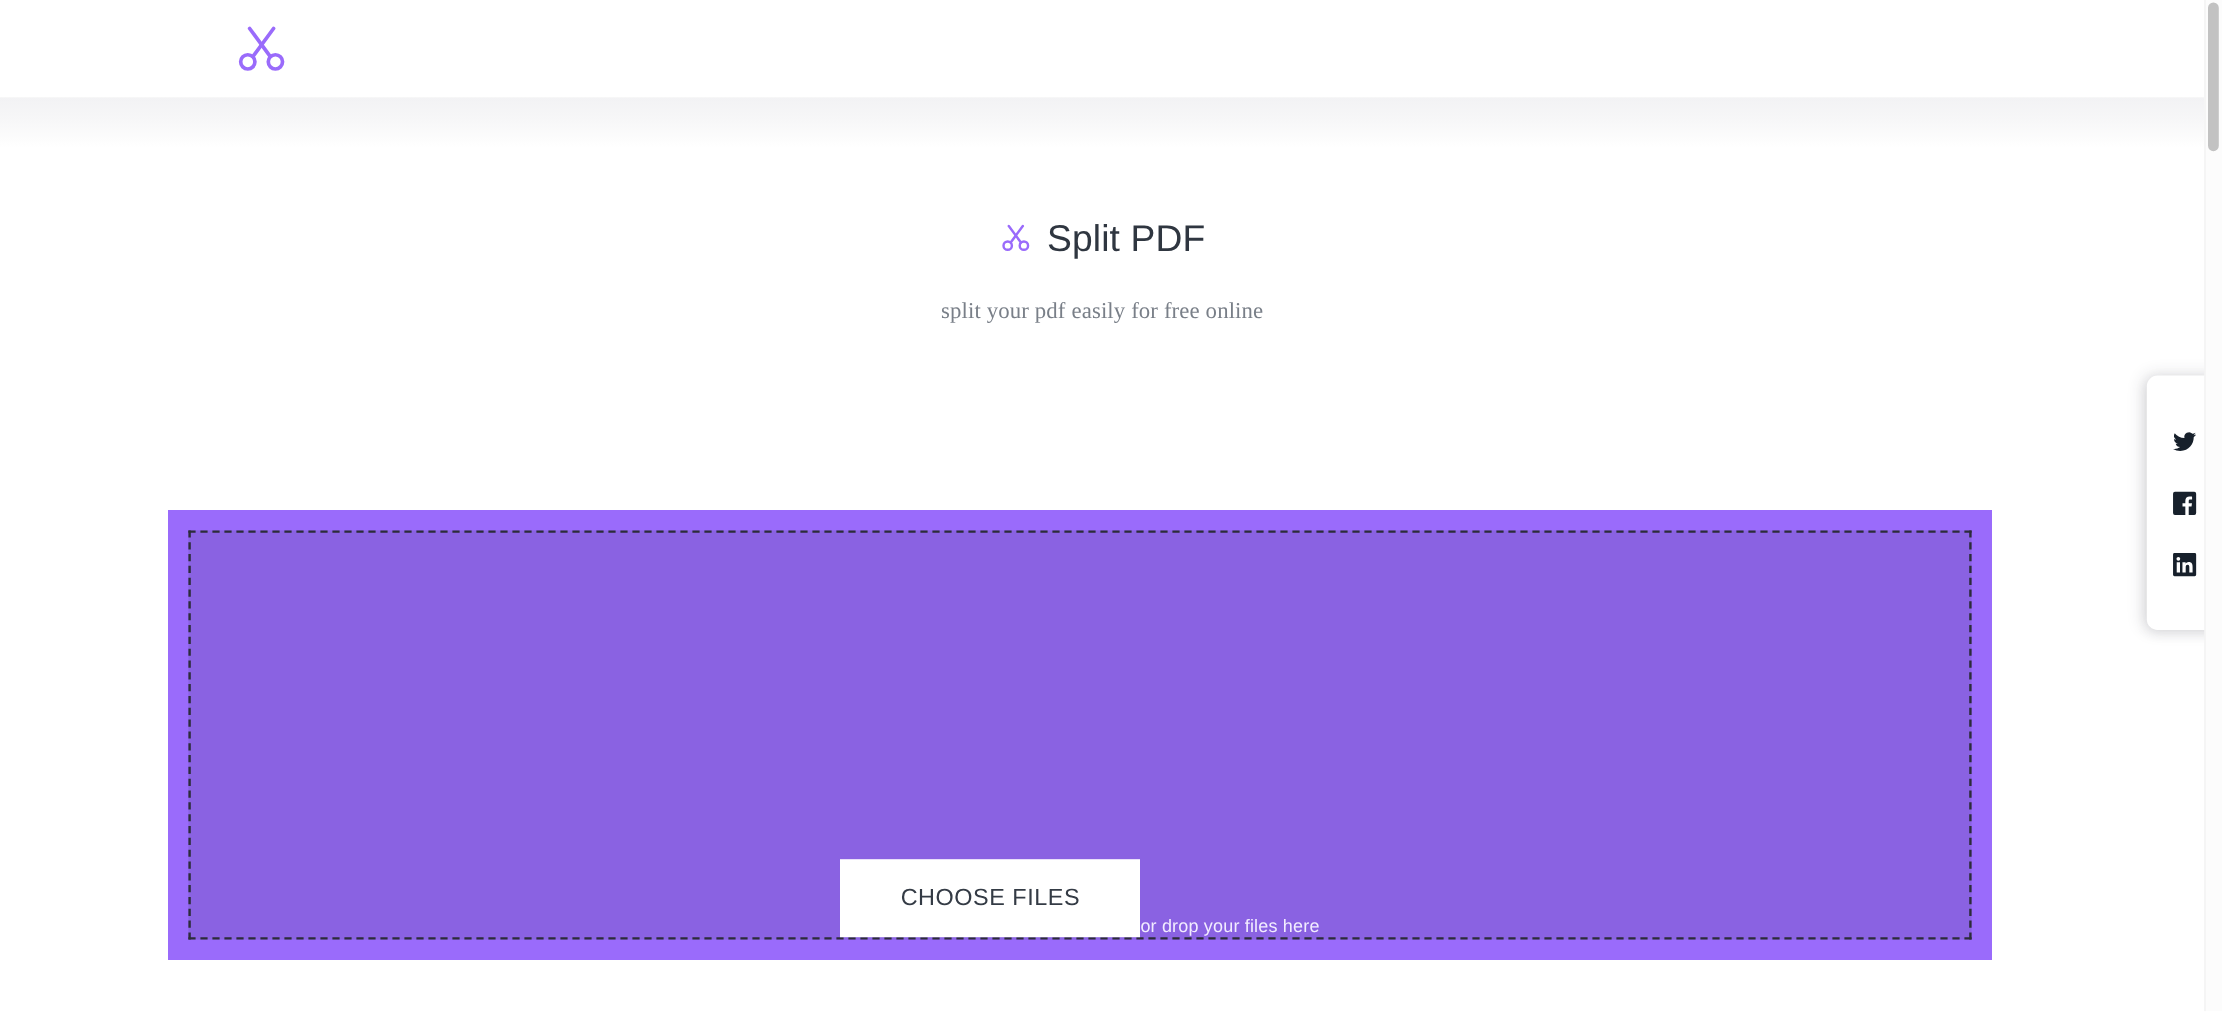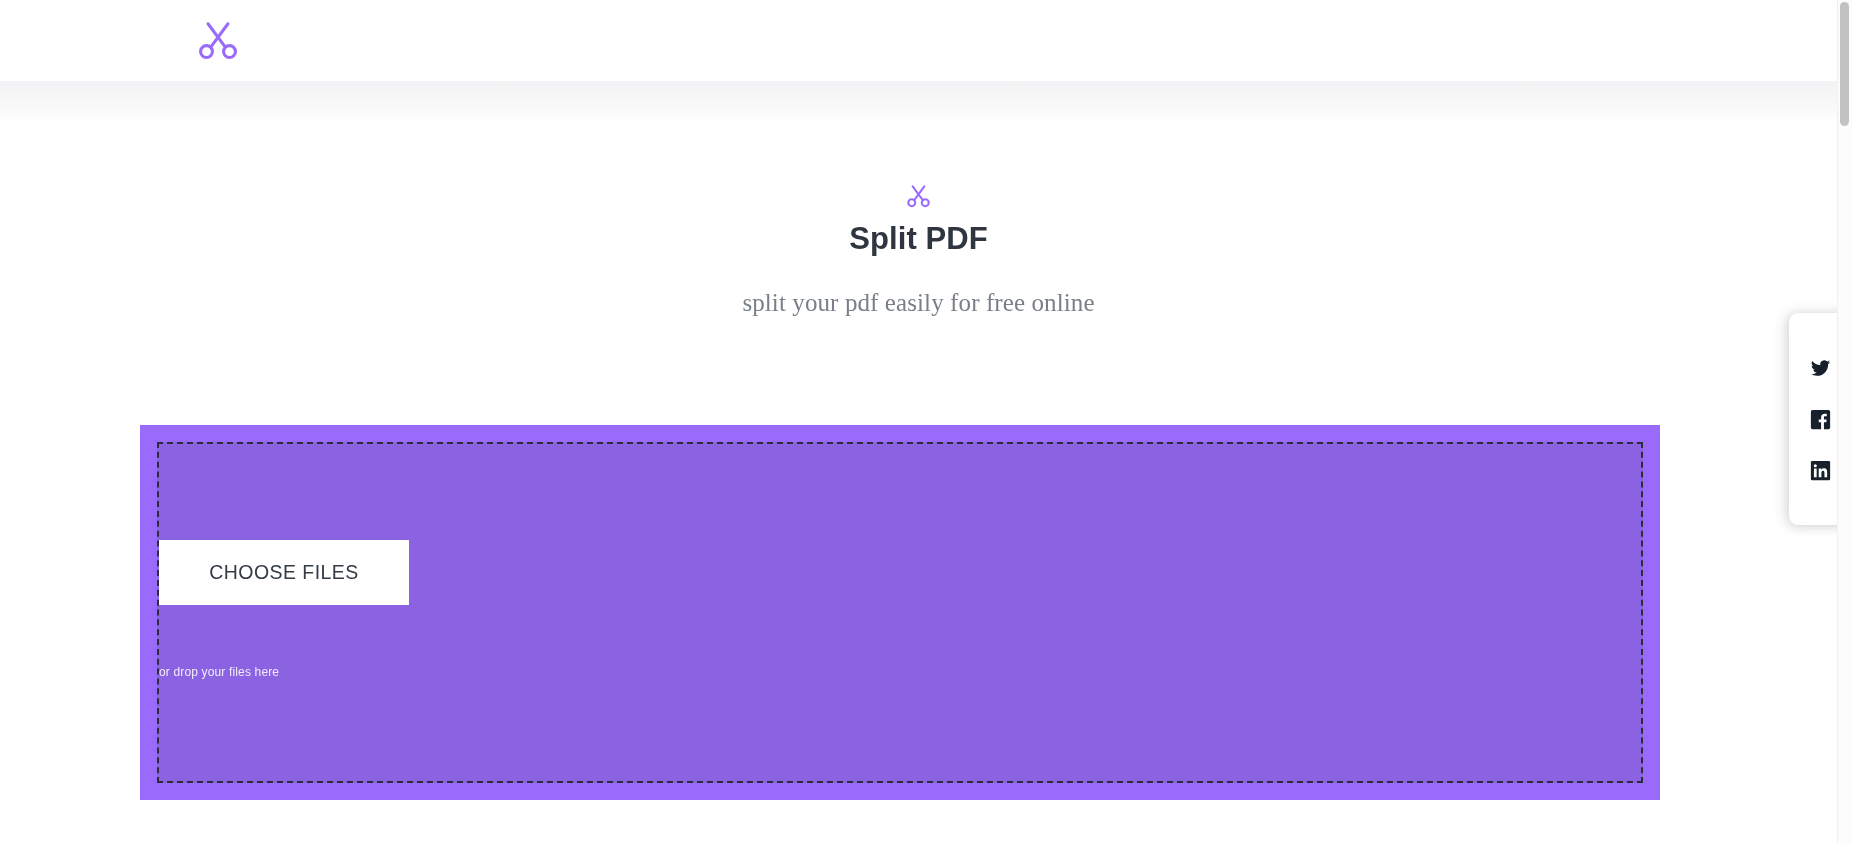--- a/index.html
+++ b/index.html
@@ -103,33 +103,32 @@
     width: 1837px;
     text-align: center;
   }
 
   .hero-title {
     display: flex;
     align-items: center;
     justify-content: center;
     gap: 13px;
     font-size: 31px;
-    font-weight: 700;
+    font-weight: 400;
     color: #2f3640;
     line-height: 1;
     margin-top: 60px;
     letter-spacing: .1px;
-    flex-direction: column;
   }
   .hero-title .title-icon { display: flex; align-items: center; }
 
   .hero-sub {
     margin-top: 35px;
     font-family: "Liberation Serif", serif;
-    font-size: 25px;
+    font-size: 19px;
     color: #797f88;
     letter-spacing: .1px;
   }
 
   
   .dropzone-outer {
     position: absolute;
     left: 140px;
     top: 425px;
     width: 1520px;
@@ -138,22 +137,21 @@
     padding: 17px;
     cursor: pointer;
   }
 
   .dropzone-inner {
     width: 100%;
     height: 100%;
     background: #8a62e2;
     border: 2px dashed #2c2c3a;
     display: flex;
-    flex-direction: column;
-    align-items: flex-start;
+    align-items: flex-end;
     justify-content: center;
   }
 
   .choose-btn {
     width: 250px;
     height: 65px;
     background: #ffffff;
     border: none;
     color: #343b45;
     font-family: "Liberation Sans", sans-serif;
@@ -162,21 +160,21 @@
     cursor: pointer;
     display: flex;
     align-items: center;
     justify-content: center;
     margin-top: -6px;
   }
 
   .drop-hint {
     margin-top: 60px;
     color: #f2ecff;
-    font-size: 12px;
+    font-size: 15px;
     letter-spacing: .15px;
   }
 
   
   .social-rail {
     position: absolute;
     right: 0;
     top: 313px;
     width: 63px;
     height: 212px;

